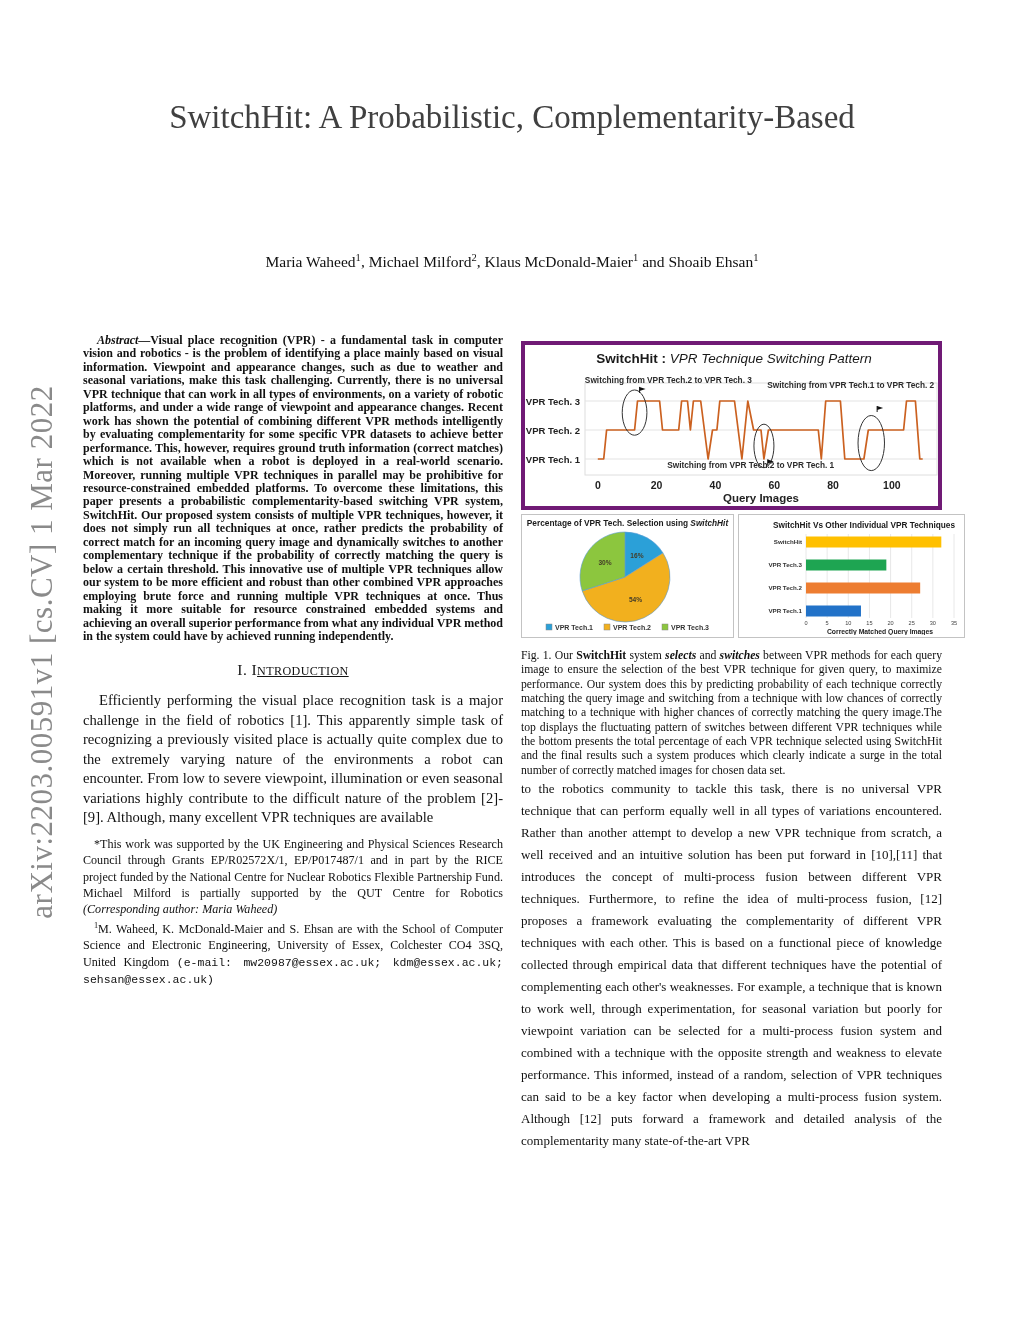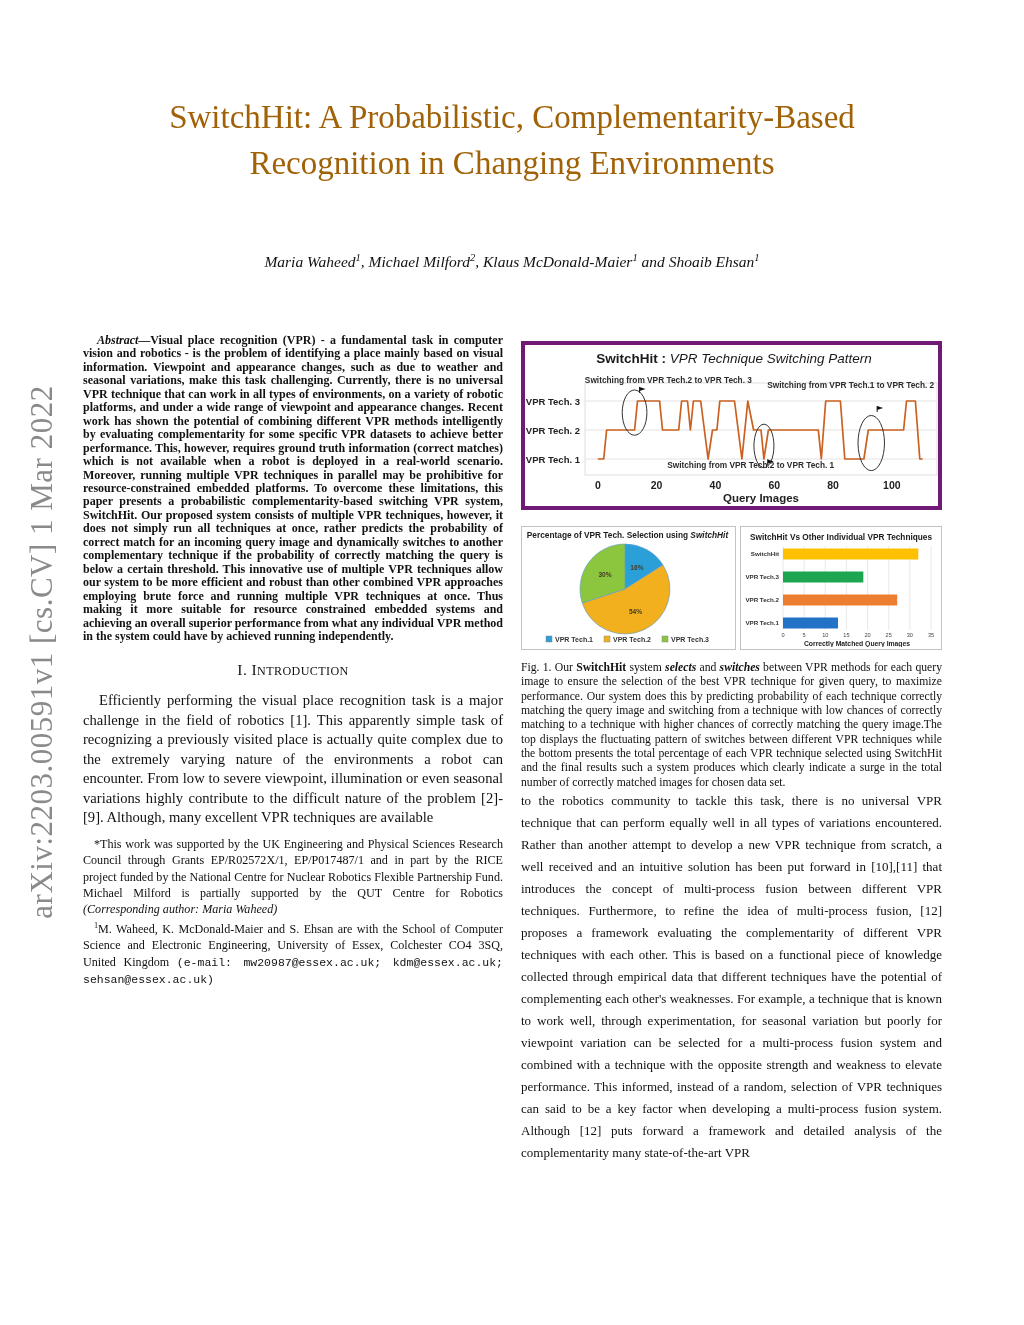--- a/index.html
+++ b/index.html
@@ -1,55 +1,54 @@
 <!DOCTYPE html>
 <html><head>
 <meta charset="utf-8">
 <style>
   html,body{margin:0;padding:0;background:#fff;}
   .page{position:relative;width:1024px;height:1325px;background:#ffffff;overflow:hidden;
         font-family:"Liberation Serif", serif;color:#111;}
   .watermark{position:absolute;top:652px;left:42px;transform:translate(-50%,-50%) rotate(-90deg);
         white-space:nowrap;font-size:31px;color:#8a8a8a;letter-spacing:0.5px;}
   .title-block{position:absolute;top:94px;left:60px;right:60px;text-align:center;
-        font-size:33px;line-height:46px;color:#a16207;}
-  .authors{position:absolute;top:252px;left:60px;right:60px;text-align:center;font-size:15.5px;font-style:italic;}
+        font-size:33px;line-height:46px;color:#404040;}
+  .authors{position:absolute;top:252px;left:60px;right:60px;text-align:center;font-size:15.5px;}
   .col-left{position:absolute;left:83px;top:334px;width:420px;}
   .col-right{position:absolute;left:521px;top:341px;width:421px;}
   .abstract{font-weight:bold;font-size:12px;line-height:13.45px;text-align:justify;text-indent:14px;}
   .section-heading{margin-top:18px;margin-bottom:12px;text-align:center;font-size:15.5px;letter-spacing:0.4px;}
   .intro-par{font-size:14.6px;line-height:19.45px;text-align:justify;text-indent:16px;font-family:Liberation Serif, serif;}
   .footnotes{margin-top:8px;}
   .footnote{font-size:12.1px;line-height:16.45px;text-align:justify;text-indent:11px;}
   .body-par{font-size:13px;line-height:22px;text-align:justify;}
   .fig-panel-top{border:4px solid #701a75;background:#fff;height:161px;}
-  .fig-row{display:flex;gap:4px;margin-top:16px;}
+  .fig-row{display:flex;gap:4px;margin-top:4px;}
   .fig-panel-pie{border:1px solid #c3c3c3;background:#fff;width:213px;height:122px;}
-  .fig-panel-bar{border:1px solid #c3c3c3;background:#fff;flex:1;height:122px;}
+  .fig-panel-bar{border:1px solid #c3c3c3;background:#fff;flex:1;height:122px;padding-left:25px;}
   .caption{margin-top:11px;font-size:11.7px;line-height:14.35px;text-align:justify;}
   svg{display:block;}
   svg text{font-family:"Liberation Sans", sans-serif;}
 </style>
 </head>
 <body>
 
 <div class="page">
 
   <div class="watermark">arXiv:2203.00591v1  [cs.CV]  1 Mar 2022</div>
 
   <div class="title-block">
     <div>SwitchHit: A Probabilistic, Complementarity-Based</div>
-    <div>Recognition in Changing Environments</div>
   </div>
 
   <div class="authors"><span>Maria Waheed</span><span style="vertical-align: super; font-size: 0.68em;">1</span><span>, Michael Milford</span><span style="vertical-align: super; font-size: 0.68em;">2</span><span>, Klaus McDonald-Maier</span><span style="vertical-align: super; font-size: 0.68em;">1</span><span> and Shoaib Ehsan</span><span style="vertical-align: super; font-size: 0.68em;">1</span></div>
 
   <div class="col-left">
     <div class="abstract"><span style="font-weight: bold; font-style: italic;">Abstract</span><span style="font-weight: bold;">—Visual place recognition (VPR) - a fundamental task in computer vision and robotics - is the problem of identifying a place mainly based on visual information. Viewpoint and appearance changes, such as due to weather and seasonal variations, make this task challenging. Currently, there is no universal VPR technique that can work in all types of environments, on a variety of robotic platforms, and under a wide range of viewpoint and appearance changes. Recent work has shown the potential of combining different VPR methods intelligently by evaluating complementarity for some specific VPR datasets to achieve better performance. This, however, requires ground truth information (correct matches) which is not available when a robot is deployed in a real-world scenario. Moreover, running multiple VPR techniques in parallel may be prohibitive for resource-constrained embedded platforms. To overcome these limitations, this paper presents a probabilistic complementarity-based switching VPR system, SwitchHit. Our proposed system consists of multiple VPR techniques, however, it does not simply run all techniques at once, rather predicts the probability of correct match for an incoming query image and dynamically switches to another complementary technique if the probability of correctly matching the query is below a certain threshold. This innovative use of multiple VPR techniques allow our system to be more efficient and robust than other combined VPR approaches employing brute force and running multiple VPR techniques at once. Thus making it more suitable for resource constrained embedded systems and achieving an overall superior performance from what any individual VPR method in the system could have by achieved running independently.</span></div>
-    <div class="section-heading"><span>I. I</span><span style="font-size: 0.78em;">NTRODUCTION</span></div>
+    <div class="section-heading"><span>I. I</span><span style="font-size: 0.78em; text-decoration: underline;">NTRODUCTION</span></div>
     <div class="intro-par">Efficiently performing the visual place recognition task is a major challenge in the field of robotics [1]. This apparently simple task of recognizing a previously visited place is actually quite complex due to the extremely varying nature of the environments a robot can encounter. From low to severe viewpoint, illumination or even seasonal variations highly contribute to the difficult nature of the problem [2]-[9]. Although, many excellent VPR techniques are available</div>
     <div class="footnotes">
       <div class="footnote"><span>*This work was supported by the UK Engineering and Physical Sciences Research Council through Grants EP/R02572X/1, EP/P017487/1 and in part by the RICE project funded by the National Centre for Nuclear Robotics Flexible Partnership Fund. Michael Milford is partially supported by the QUT Centre for Robotics </span><span style="font-style: italic;">(Corresponding author: Maria Waheed)</span></div>
       <div class="footnote"><span style="vertical-align: super; font-size: 0.68em;">1</span><span>M. Waheed, K. McDonald-Maier and S. Ehsan are with the School of Computer Science and Electronic Engineering, University of Essex, Colchester CO4 3SQ, United Kingdom </span><span style="font-family: &quot;Liberation Mono&quot;, monospace; font-size: 0.95em;">(e-mail: mw20987@essex.ac.uk; kdm@essex.ac.uk; sehsan@essex.ac.uk)</span></div>
     </div>
   </div>
 
   <div class="col-right">
     <div class="fig-panel-top">
       <svg id="stepChart" width="419" height="159" viewBox="0 0 419 159">

